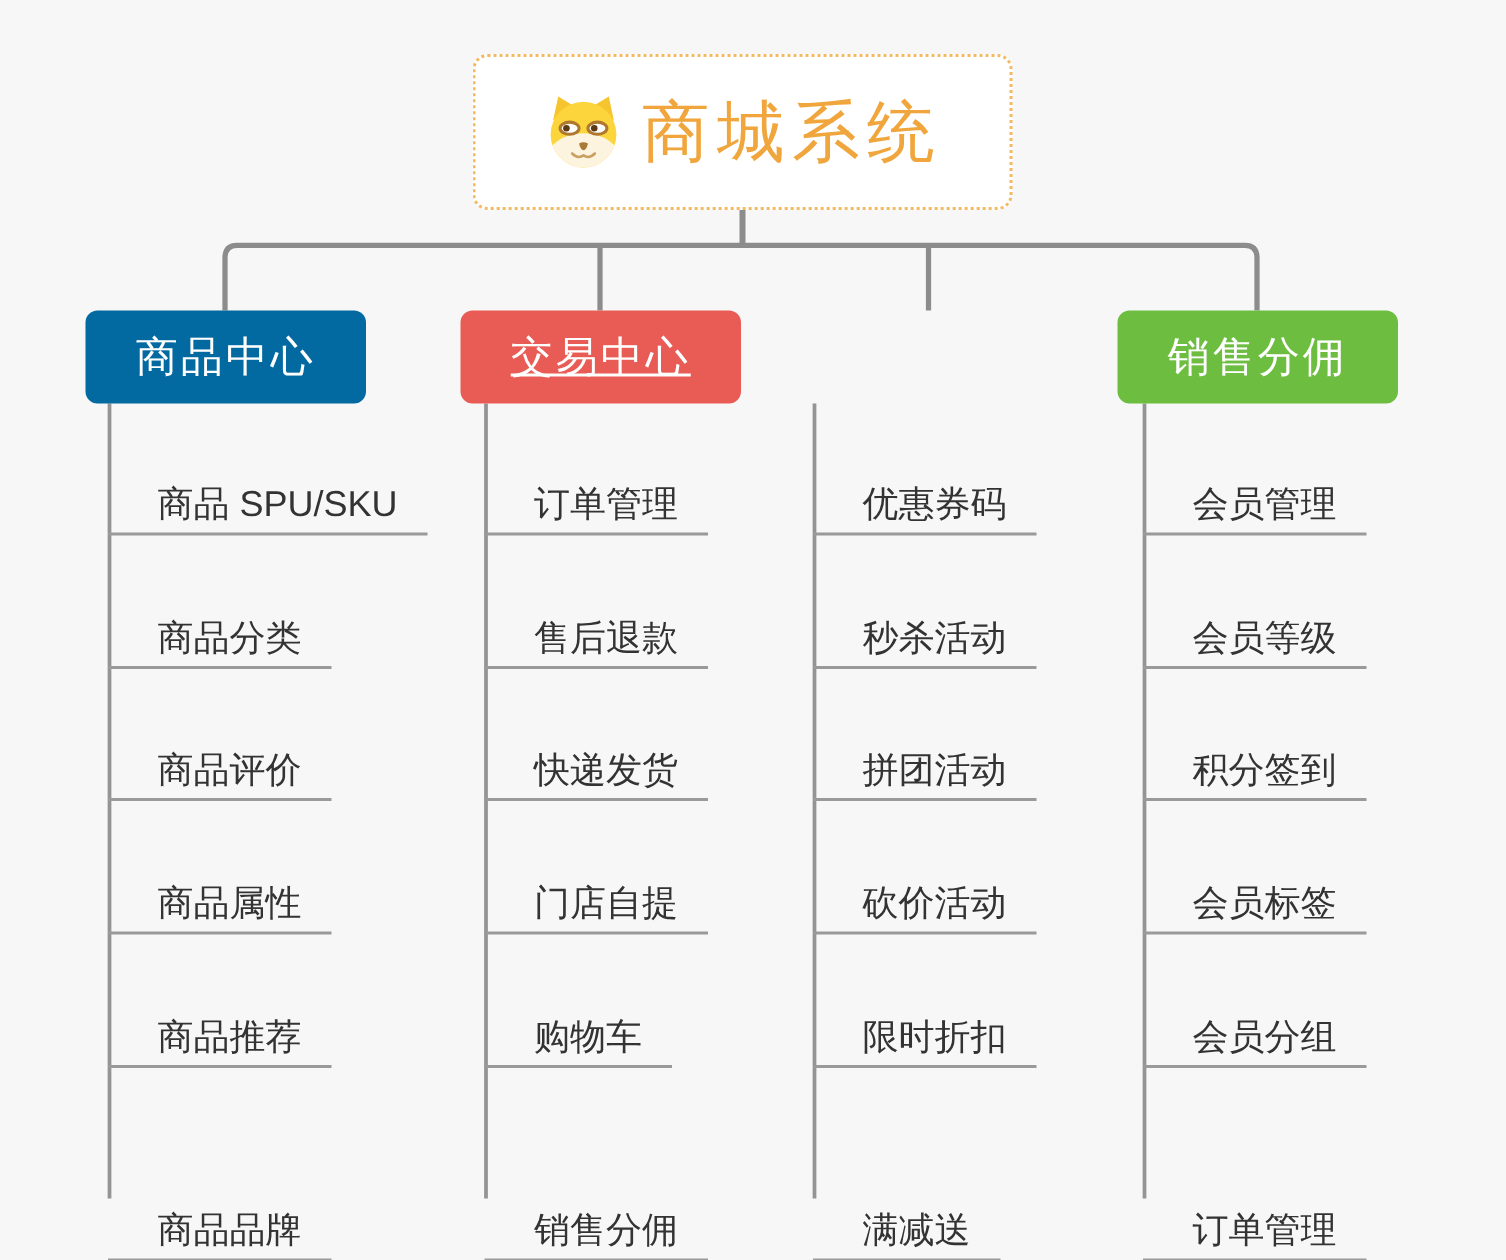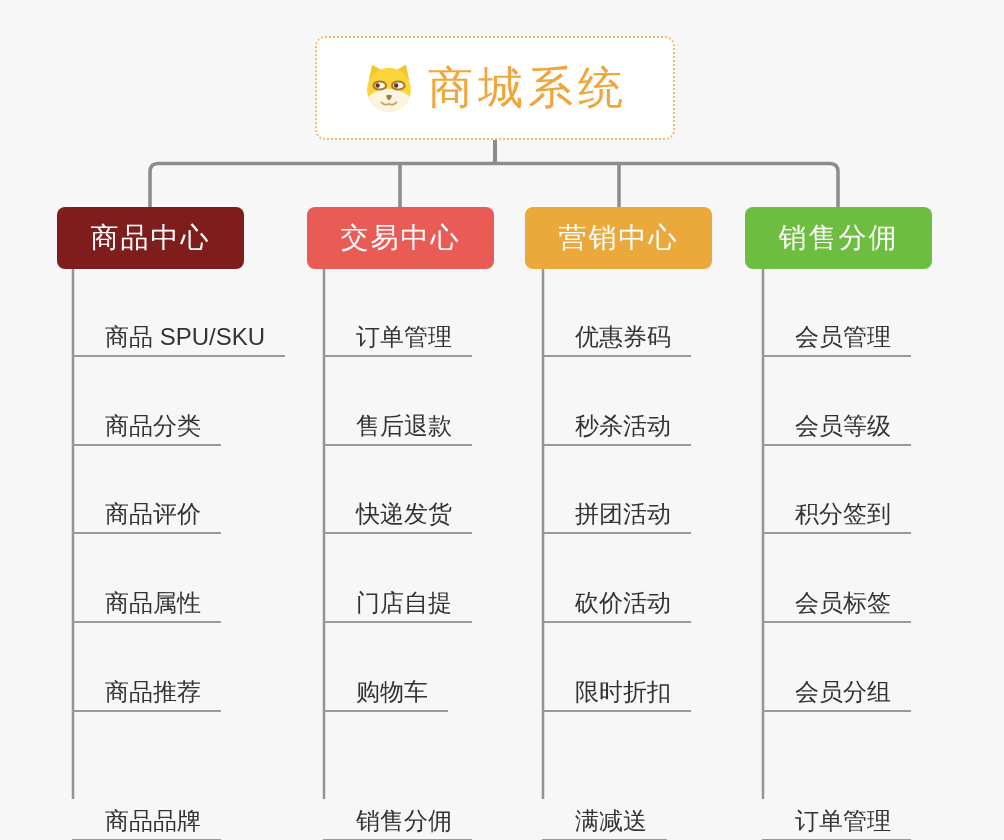--- a/index.html
+++ b/index.html
@@ -49,21 +49,21 @@
     width: 187px; height: 62px;
     border-radius: 8px;
     color: #FFFFFF;
     font-size: 28px;
     line-height: 62px;
     text-align: center;
     letter-spacing: 2px;
     white-space: nowrap;
   }
   .pill-1 { left: 57px;  }
-  .pill-2 { left: 307px; }
+  .pill-2 { left: 307px; text-decoration: underline; }
   .pill-3 { left: 525px; }
   .pill-4 { left: 745px; }
 
   
   .leaf {
     position: absolute;
     box-sizing: border-box;
     height: 40px;
     padding: 8px 20px 22px 33px;
     font-size: 24px;
@@ -115,23 +115,22 @@
       <ellipse cx="21" cy="29" rx="7.5" ry="4.8" fill="#FFFFFF" stroke="#B0772E" stroke-width="2.4"></ellipse>
       <ellipse cx="43" cy="29" rx="7.5" ry="4.8" fill="#FFFFFF" stroke="#B0772E" stroke-width="2.4"></ellipse>
       <circle cx="18.5" cy="29" r="2.6" fill="#5C3A14"></circle>
       <circle cx="40.5" cy="29" r="2.6" fill="#5C3A14"></circle>
       <path d="M28.5,41 Q32,39 35.5,41 Q34.5,46 32,46.5 Q29.5,46 28.5,41 Z" fill="#A97A35"></path>
       <path d="M23,49 Q27.5,53.5 32,50.5 Q36.5,53.5 41,49" fill="none" stroke="#C8A05F" stroke-width="2" stroke-linecap="round"></path>
     </svg>
     <span class="root-title" style="color: rgb(240, 166, 60);">商城系统</span>
   </div>
 
-  <div class="pill pill-1" style="background-color: #7f1d1d;">商品中心</div>
+  <div class="pill pill-1" style="background-color: #0369a1;">商品中心</div>
   <div class="pill pill-2" style="background-color: rgb(233, 92, 85);">交易中心</div>
-  <div class="pill pill-3" style="background-color: rgb(235, 169, 60);">营销中心</div>
   <div class="pill pill-4" style="background-color: rgb(109, 190, 64);">销售分佣</div>
 
   <div class="col-1">
     <div class="leaf row-0">商品 SPU/SKU</div>
     <div class="leaf row-1">商品分类</div>
     <div class="leaf row-2">商品评价</div>
     <div class="leaf row-3">商品属性</div>
     <div class="leaf row-4">商品推荐</div>
     <div class="leaf row-5">商品品牌</div>
   </div>

